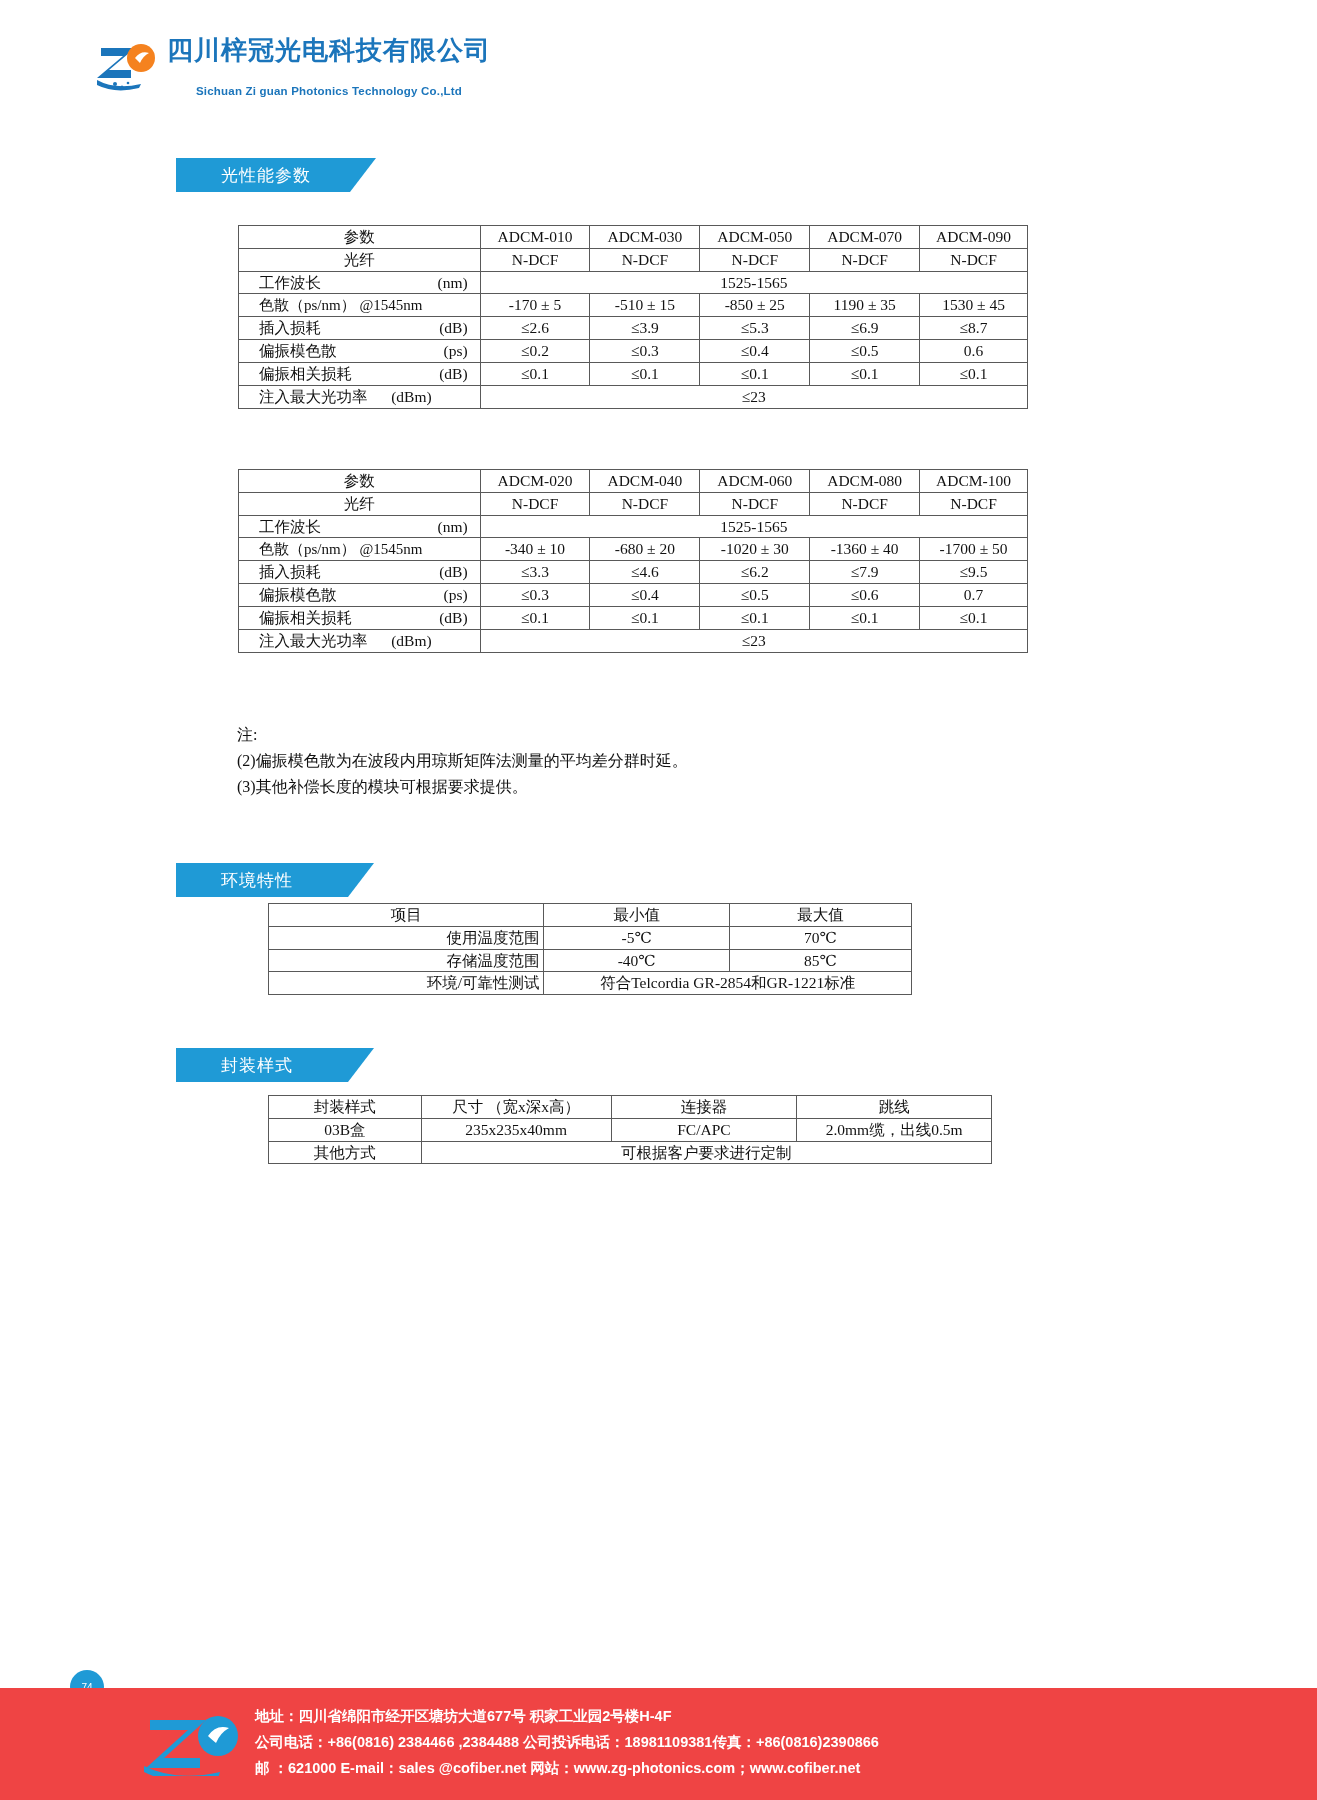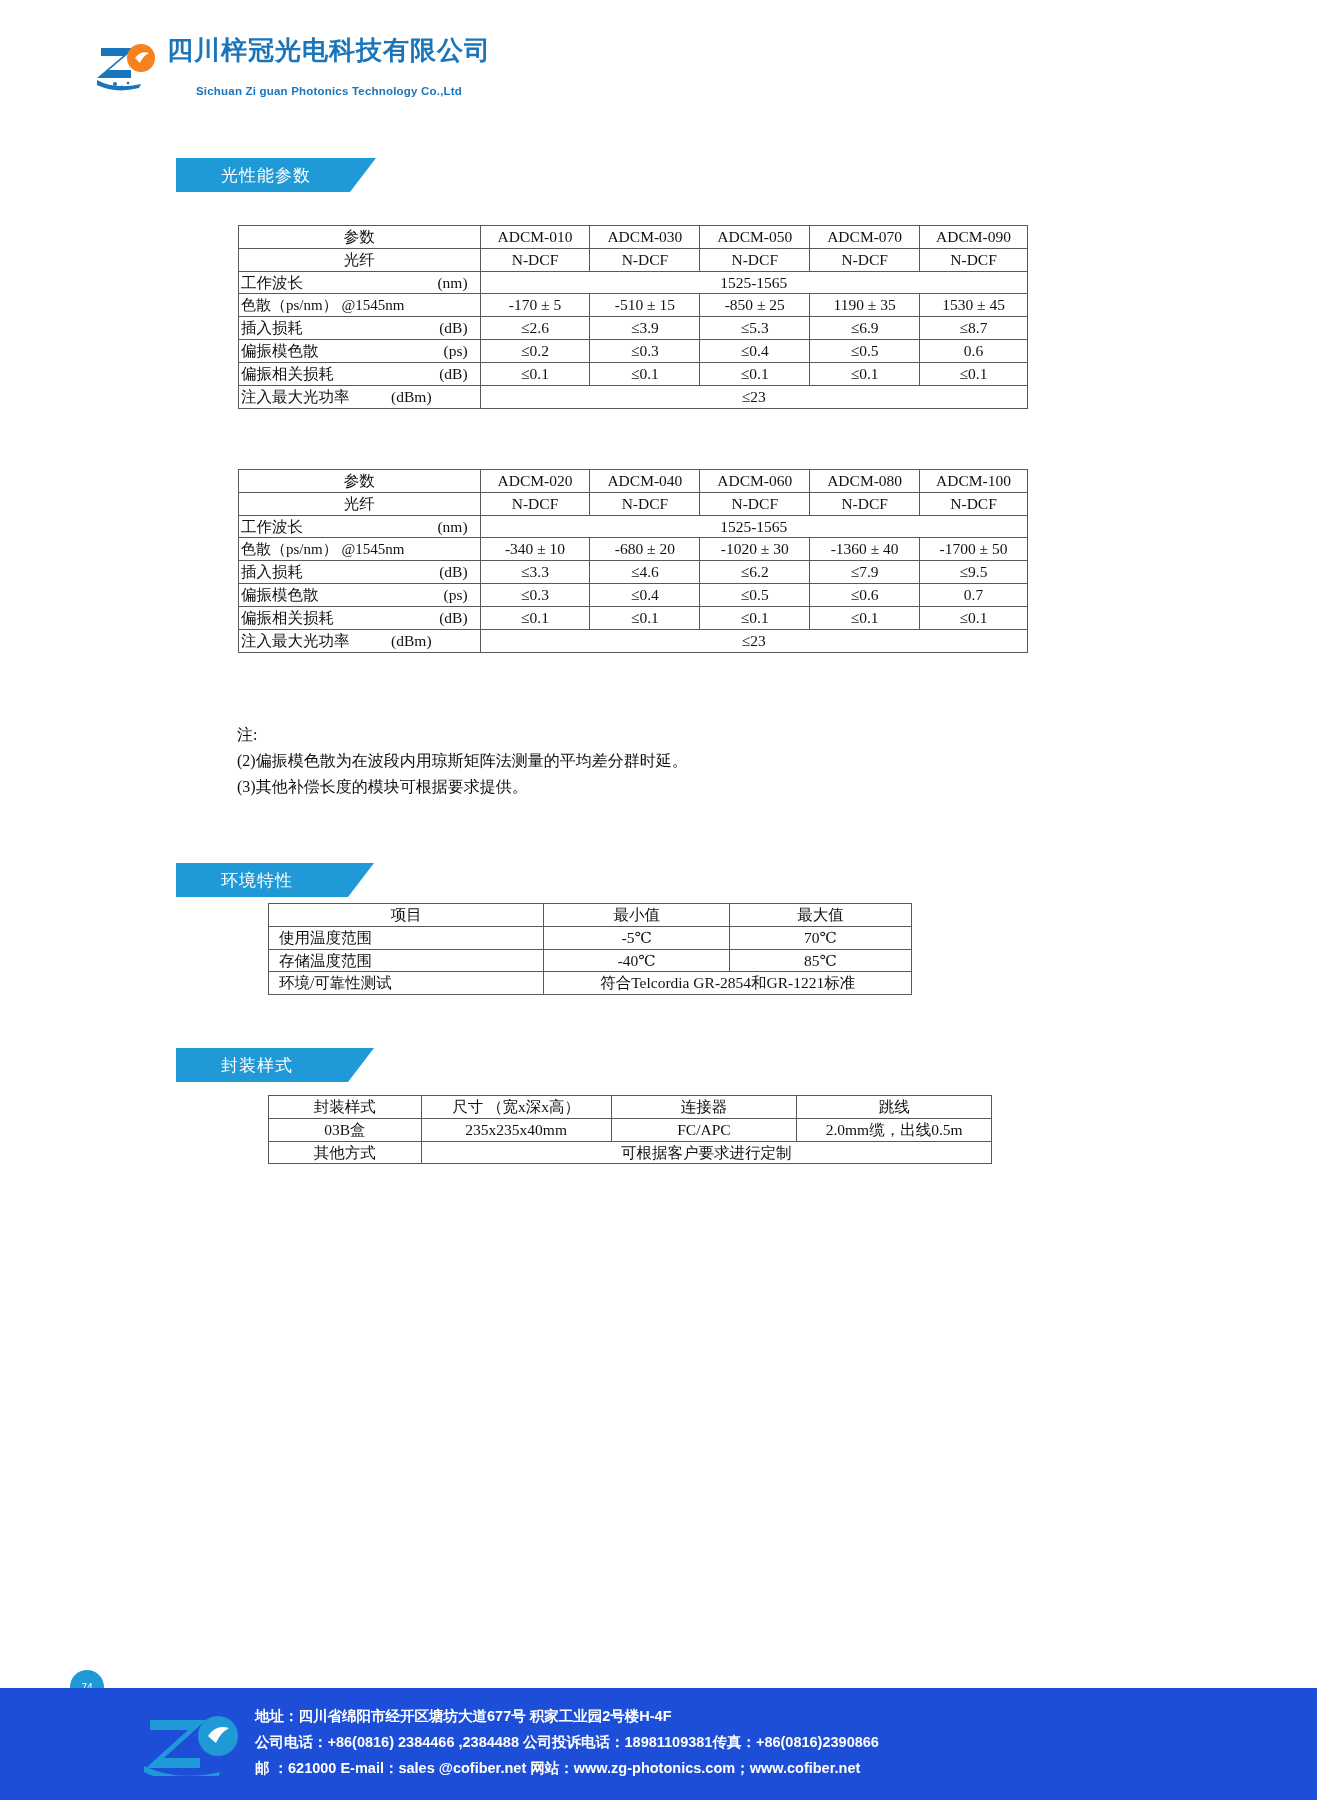--- a/index.html
+++ b/index.html
@@ -51,43 +51,43 @@
   }
   table.spec td {
     border:1px solid #595959;
     text-align:center;
     vertical-align:middle;
     padding:2px 4px;
     line-height:1.15;
   }
   table.spec td.left {
     text-align:left;
-    padding-left:2px;
+    padding-left:20px;
     position:relative;
   }
   table.spec td .unit {
     position:absolute; right:12px; top:50%; transform:translateY(-50%);
   }
   table.spec td.lbl-flex {
-    text-align:left; padding-left:10px;
+    text-align:right; padding-left:10px;
   }
 
   
   .notes {
     position:absolute;
     font-size:16px;
     color:#111;
     line-height:1.62;
   }
   .notes div { white-space:nowrap; }
 
   
   .footer {
     position:absolute; left:0; bottom:0; width:1317px; height:112px;
-    background:#1d4ed8;
+    background:#ef4444;
   }
   .footer-logo { position:absolute; left:140px; top:22px; width:110px; height:66px; }
   .footer-lines {
     position:absolute; left:255px; top:16px;
     font-family:"Liberation Sans","DejaVu Sans",sans-serif;
     font-size:14.5px; color:#ffffff; line-height:1.78; font-weight:bold;
   }
   .footer-lines div { white-space:nowrap; }
   .page-badge {
     position:absolute; left:70px; bottom:96px;

